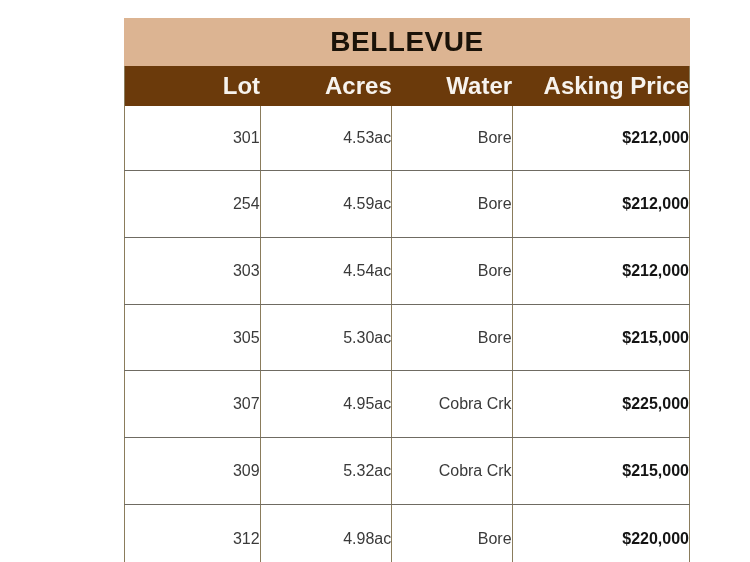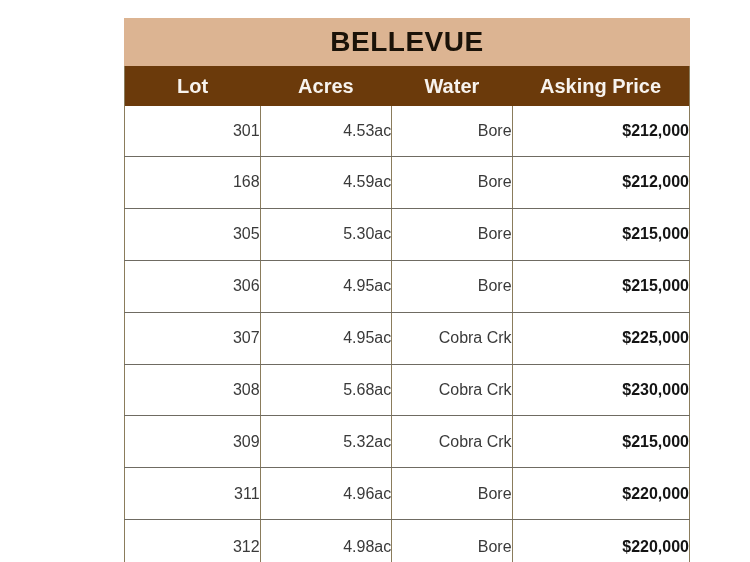--- a/index.html
+++ b/index.html
@@ -44,23 +44,23 @@
     border-bottom: 3px solid var(--outer-bottom, #5c3a10);
   }
   col.c0 { width: 24.0%; }
   col.c1 { width: 23.3%; }
   col.c2 { width: 21.3%; }
   col.c3 { width: 31.4%; }
   thead th {
     height: 40px;
     background: var(--header-bg, #6b3a0b);
     color: var(--header-text, #f7f3ee);
-    font-size: 20px;
+    font-size: 24px;
     font-weight: 700;
-    text-align: center;
+    text-align: right;
     vertical-align: middle;
     padding: 0;
     border: none;
   }
   tbody td {
     background: var(--row-bg, #ffffff);
     text-align: right;
     vertical-align: middle;
     font-size: 16px;
     color: var(--cell-text, #3a3a3a);
@@ -102,60 +102,48 @@
         </tr>
       </thead>
       <tbody>
           <tr>
             <td class="c0">301</td>
             <td class="c1">4.53ac</td>
             <td class="c2">Bore</td>
             <td class="c3">$212,000</td>
           </tr>
           <tr>
-            <td class="c0">168</td>
+            <td class="c0">254</td>
             <td class="c1">4.59ac</td>
+            <td class="c2">Bore</td>
+            <td class="c3">$212,000</td>
+          </tr>
+          <tr>
+            <td class="c0">303</td>
+            <td class="c1">4.54ac</td>
             <td class="c2">Bore</td>
             <td class="c3">$212,000</td>
           </tr>
           <tr>
             <td class="c0">305</td>
             <td class="c1">5.30ac</td>
             <td class="c2">Bore</td>
             <td class="c3">$215,000</td>
           </tr>
           <tr>
-            <td class="c0">306</td>
-            <td class="c1">4.95ac</td>
-            <td class="c2">Bore</td>
-            <td class="c3">$215,000</td>
-          </tr>
-          <tr>
             <td class="c0">307</td>
             <td class="c1">4.95ac</td>
             <td class="c2">Cobra Crk</td>
             <td class="c3">$225,000</td>
           </tr>
           <tr>
-            <td class="c0">308</td>
-            <td class="c1">5.68ac</td>
-            <td class="c2">Cobra Crk</td>
-            <td class="c3">$230,000</td>
-          </tr>
-          <tr>
             <td class="c0">309</td>
             <td class="c1">5.32ac</td>
             <td class="c2">Cobra Crk</td>
             <td class="c3">$215,000</td>
-          </tr>
-          <tr>
-            <td class="c0">311</td>
-            <td class="c1">4.96ac</td>
-            <td class="c2">Bore</td>
-            <td class="c3">$220,000</td>
           </tr>
           <tr>
             <td class="c0">312</td>
             <td class="c1">4.98ac</td>
             <td class="c2">Bore</td>
             <td class="c3">$220,000</td>
           </tr>
         </tbody>
     </table>
 

